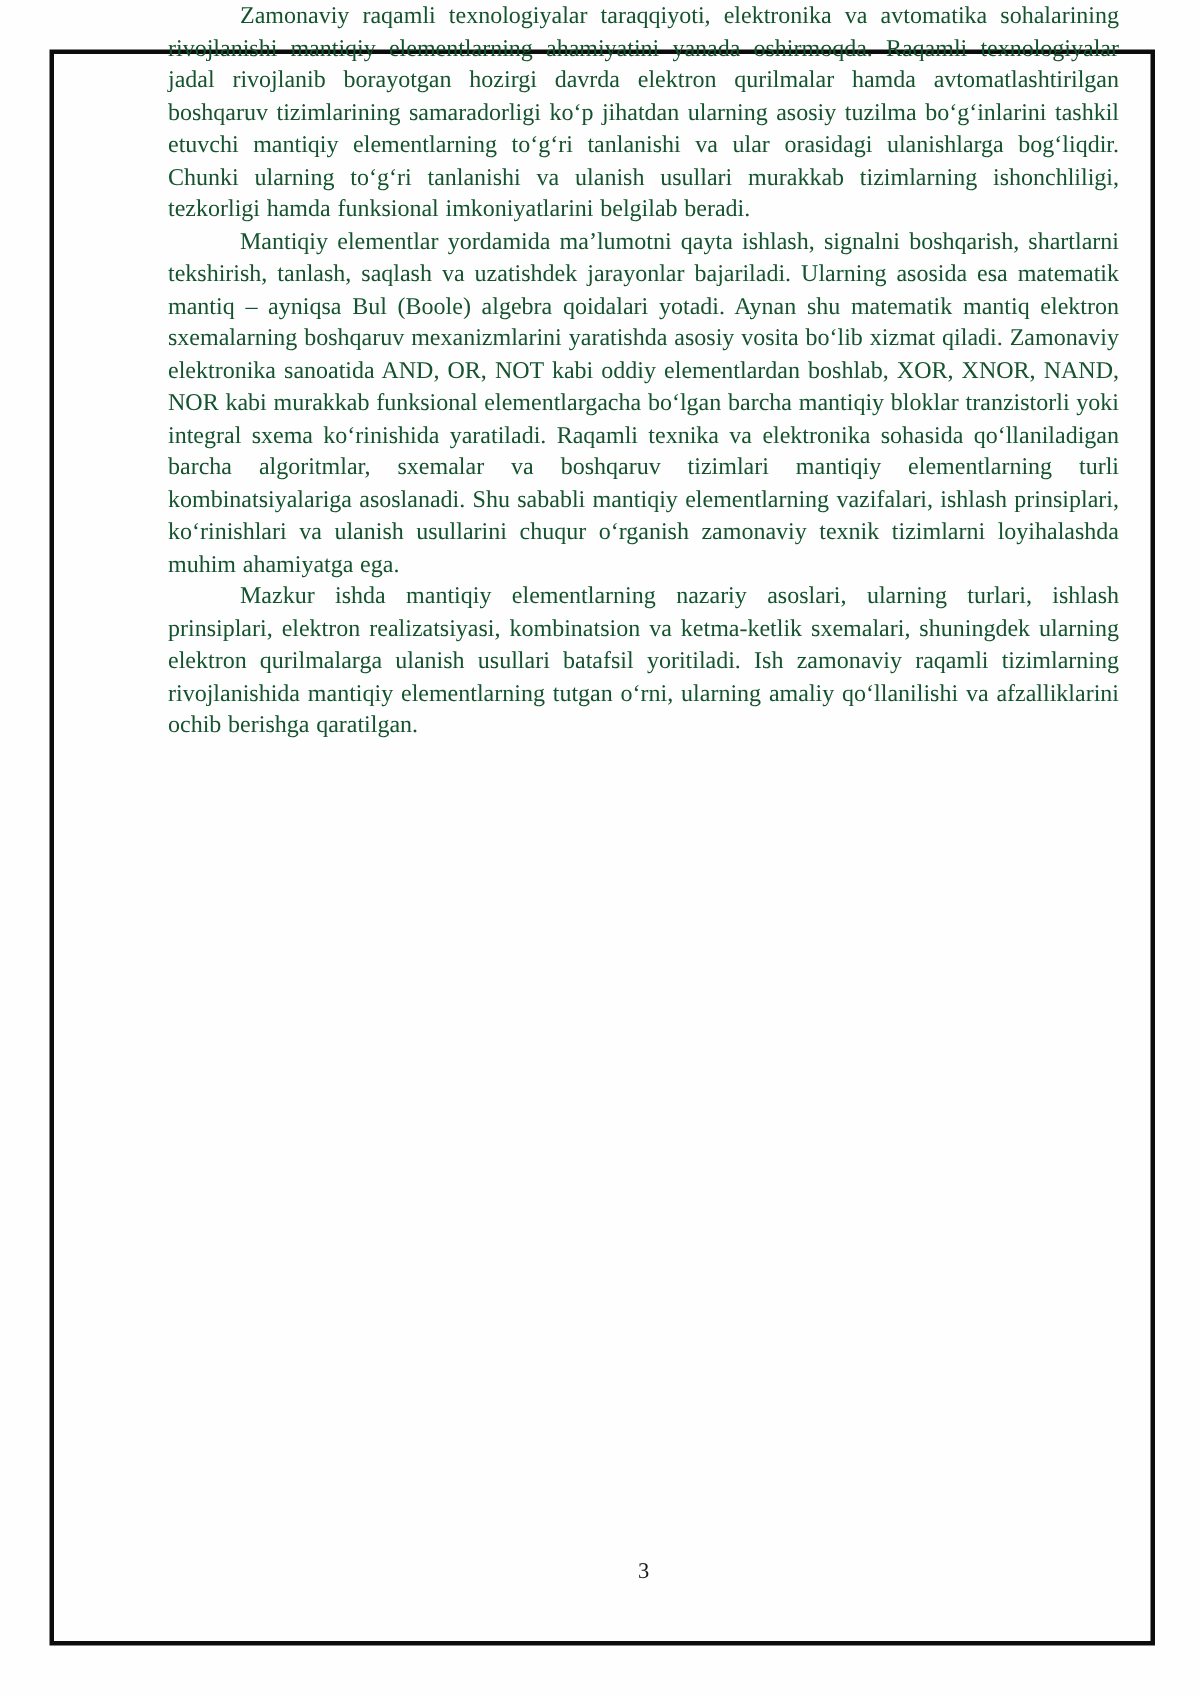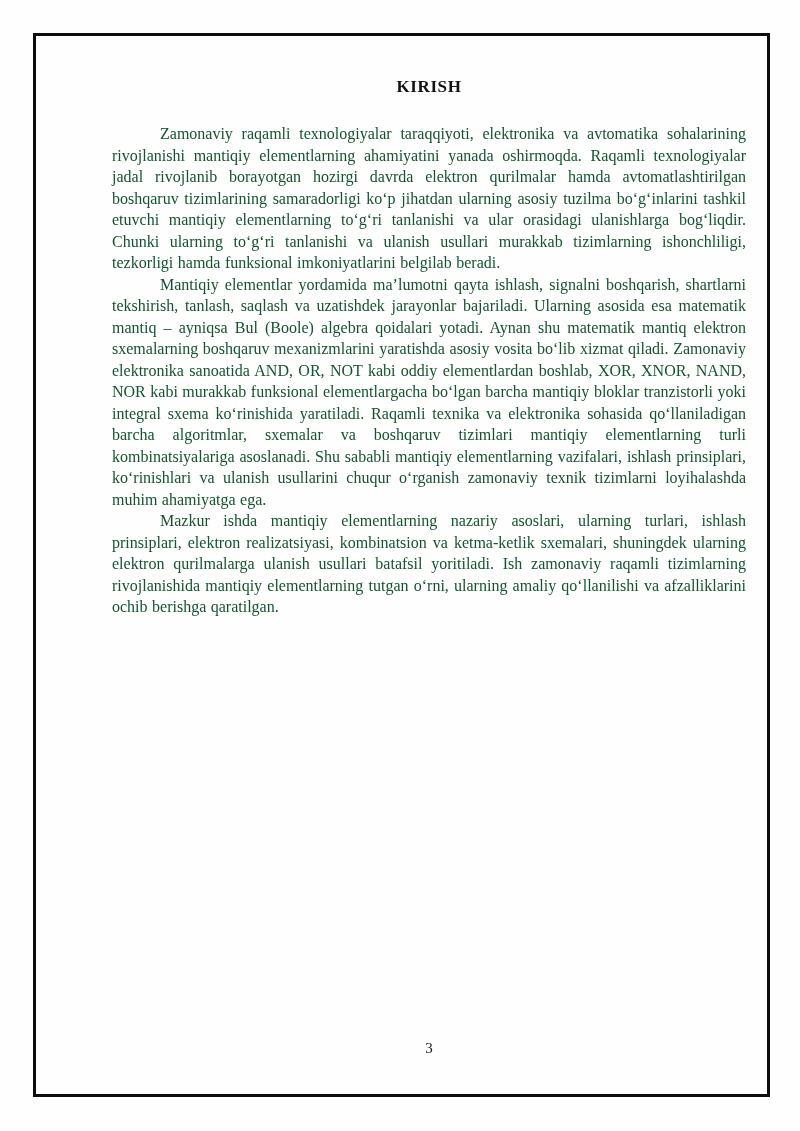--- a/index.html
+++ b/index.html
@@ -67,21 +67,20 @@
   }
 </style>
 </head>
 <body>
 
 <div class="page">
 
   <div class="page-frame"></div>
 
   <div class="content">
-    <h1 class="doc-title">KIRISH</h1>
 
     <div class="body-text">
       <p>Zamonaviy raqamli texnologiyalar taraqqiyoti, elektronika va avtomatika sohalarining rivojlanishi mantiqiy elementlarning ahamiyatini yanada oshirmoqda. Raqamli texnologiyalar jadal rivojlanib borayotgan hozirgi davrda elektron qurilmalar hamda avtomatlashtirilgan boshqaruv tizimlarining samaradorligi ko‘p jihatdan ularning asosiy tuzilma bo‘g‘inlarini tashkil etuvchi mantiqiy elementlarning to‘g‘ri tanlanishi va ular orasidagi ulanishlarga bog‘liqdir. Chunki ularning to‘g‘ri tanlanishi va ulanish usullari murakkab tizimlarning ishonchliligi, tezkorligi hamda funksional imkoniyatlarini belgilab beradi.</p>
       <p>Mantiqiy elementlar yordamida ma’lumotni qayta ishlash, signalni boshqarish, shartlarni tekshirish, tanlash, saqlash va uzatishdek jarayonlar bajariladi. Ularning asosida esa matematik mantiq – ayniqsa Bul (Boole) algebra qoidalari yotadi. Aynan shu matematik mantiq elektron sxemalarning boshqaruv mexanizmlarini yaratishda asosiy vosita bo‘lib xizmat qiladi. Zamonaviy elektronika sanoatida AND, OR, NOT kabi oddiy elementlardan boshlab, XOR, XNOR, NAND, NOR kabi murakkab funksional elementlargacha bo‘lgan barcha mantiqiy bloklar tranzistorli yoki integral sxema ko‘rinishida yaratiladi. Raqamli texnika va elektronika sohasida qo‘llaniladigan barcha algoritmlar, sxemalar va boshqaruv tizimlari mantiqiy elementlarning turli kombinatsiyalariga asoslanadi. Shu sababli mantiqiy elementlarning vazifalari, ishlash prinsiplari, ko‘rinishlari va ulanish usullarini chuqur o‘rganish zamonaviy texnik tizimlarni loyihalashda muhim ahamiyatga ega.</p>
       <p>Mazkur ishda mantiqiy elementlarning nazariy asoslari, ularning turlari, ishlash prinsiplari, elektron realizatsiyasi, kombinatsion va ketma-ketlik sxemalari, shuningdek ularning elektron qurilmalarga ulanish usullari batafsil yoritiladi. Ish zamonaviy raqamli tizimlarning rivojlanishida mantiqiy elementlarning tutgan o‘rni, ularning amaliy qo‘llanilishi va afzalliklarini ochib berishga qaratilgan.</p>
     </div>
   </div>
 
   <div class="page-number">3</div>
 

